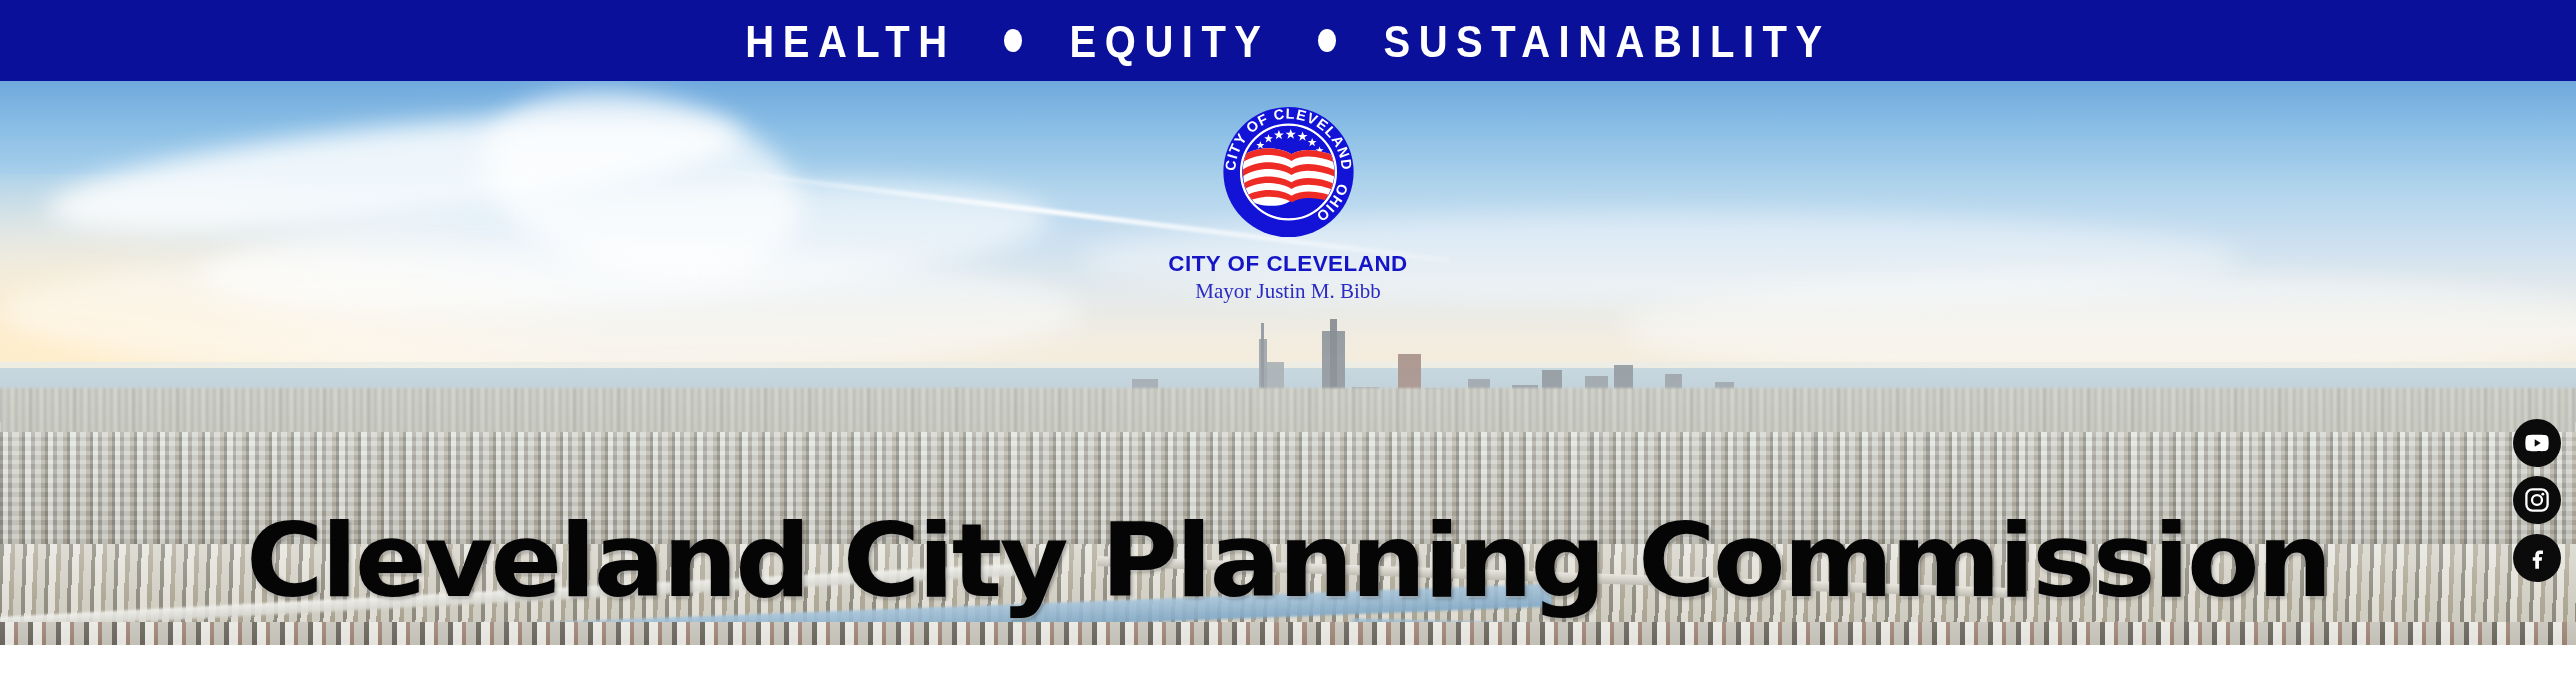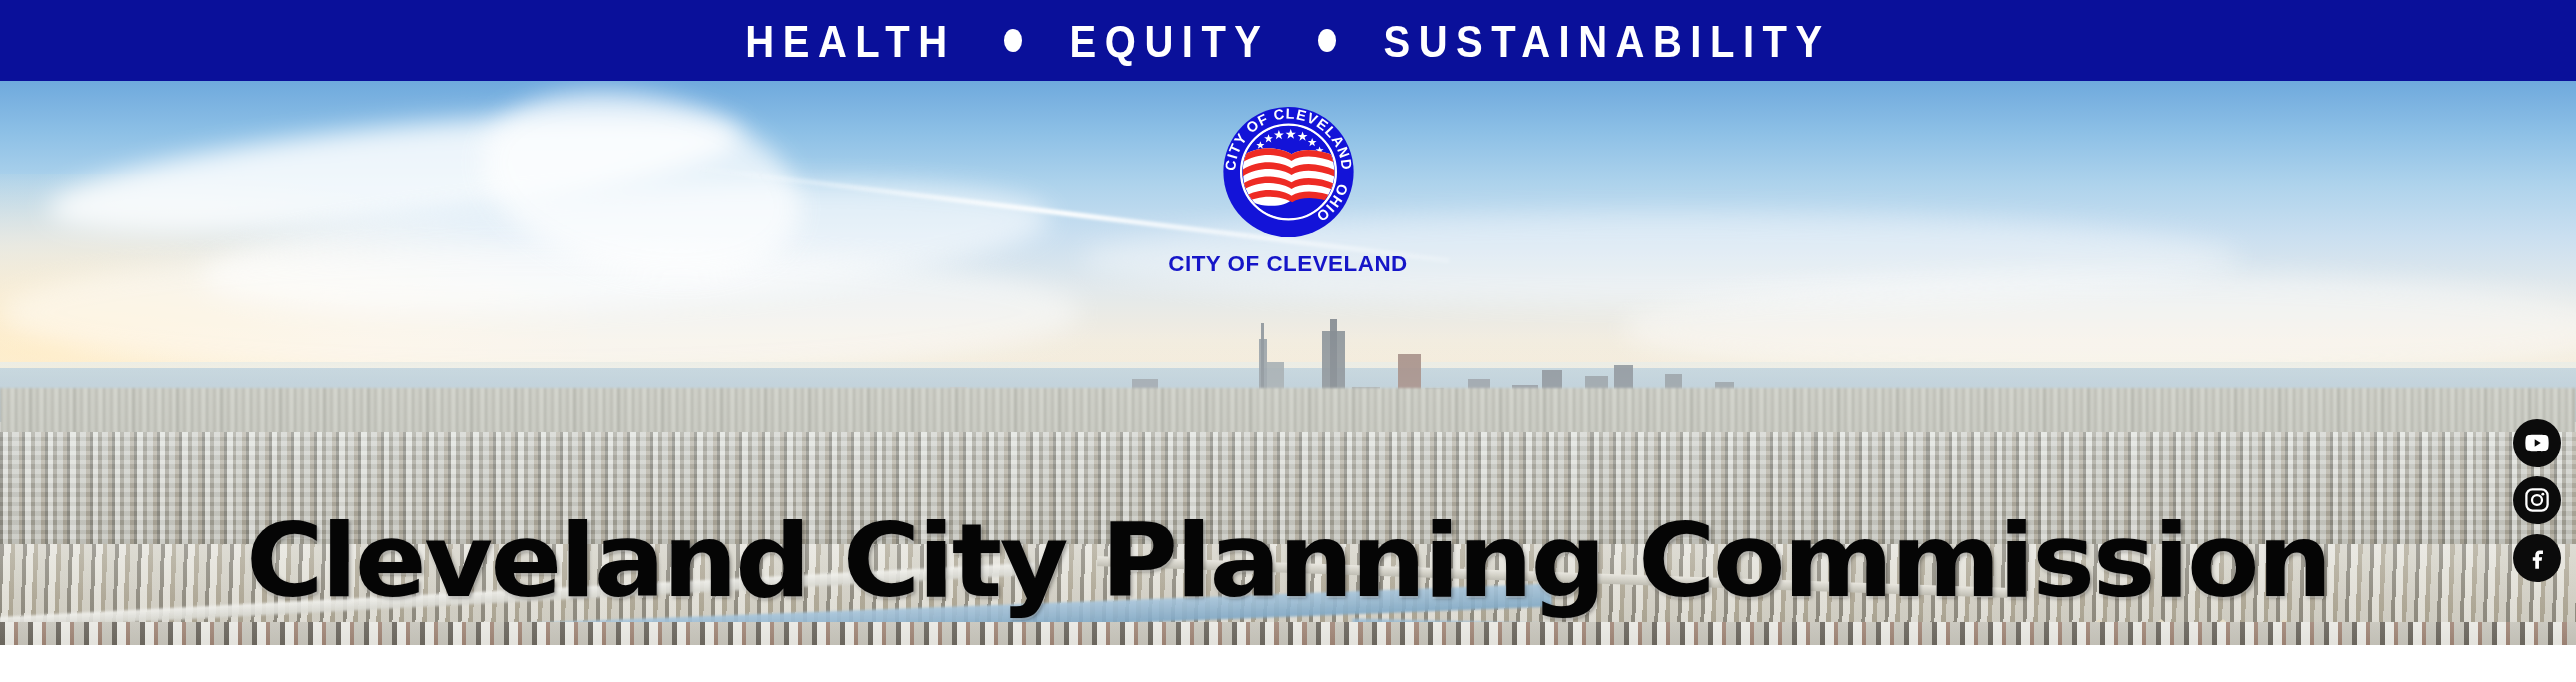--- a/index.html
+++ b/index.html
@@ -364,20 +364,21 @@
           <path d="M38,97 C62,81 92,87 104,95 C120,85 146,89 166,99 L166,108
                    C146,98 120,94 104,104 C92,96 62,90 38,106 Z" fill="#ee2b24"></path>
           <path d="M38,116 C62,100 92,106 104,114 C120,104 146,108 167,118 L167,127
                    C146,117 120,113 104,123 C92,115 62,109 38,125 Z" fill="#ee2b24"></path>
           <path d="M40,134 C62,119 92,124 104,132 C120,122 148,126 168,136 L168,145
                    C148,135 120,131 105,141 C92,133 62,128 40,143 Z" fill="#ee2b24"></path>
         </g>
       </svg>
 
       <div id="seal-name">CITY OF CLEVELAND</div>
+      <div id="seal-mayor">Mayor Justin M. Bibb</div>
     </div>
 
     <div id="hero-title">Cleveland City Planning Commission</div>
 
     <div id="social-rail">
 
       <div class="social-btn">
         <span>
           <svg width="28" height="28" viewBox="0 0 24 24">
             <path fill="#ffffff" d="M21.6 7.2a2.5 2.5 0 0 0-1.76-1.77C18.28 5 12 5 12 5s-6.28 0-7.84.43A2.5 2.5 0 0 0 2.4 7.2 26 26 0 0 0 2 12a26 26 0 0 0 .4 4.8 2.5 2.5 0 0 0 1.76 1.77C5.72 19 12 19 12 19s6.28 0 7.84-.43a2.5 2.5 0 0 0 1.76-1.77A26 26 0 0 0 22 12a26 26 0 0 0-.4-4.8z"></path>

